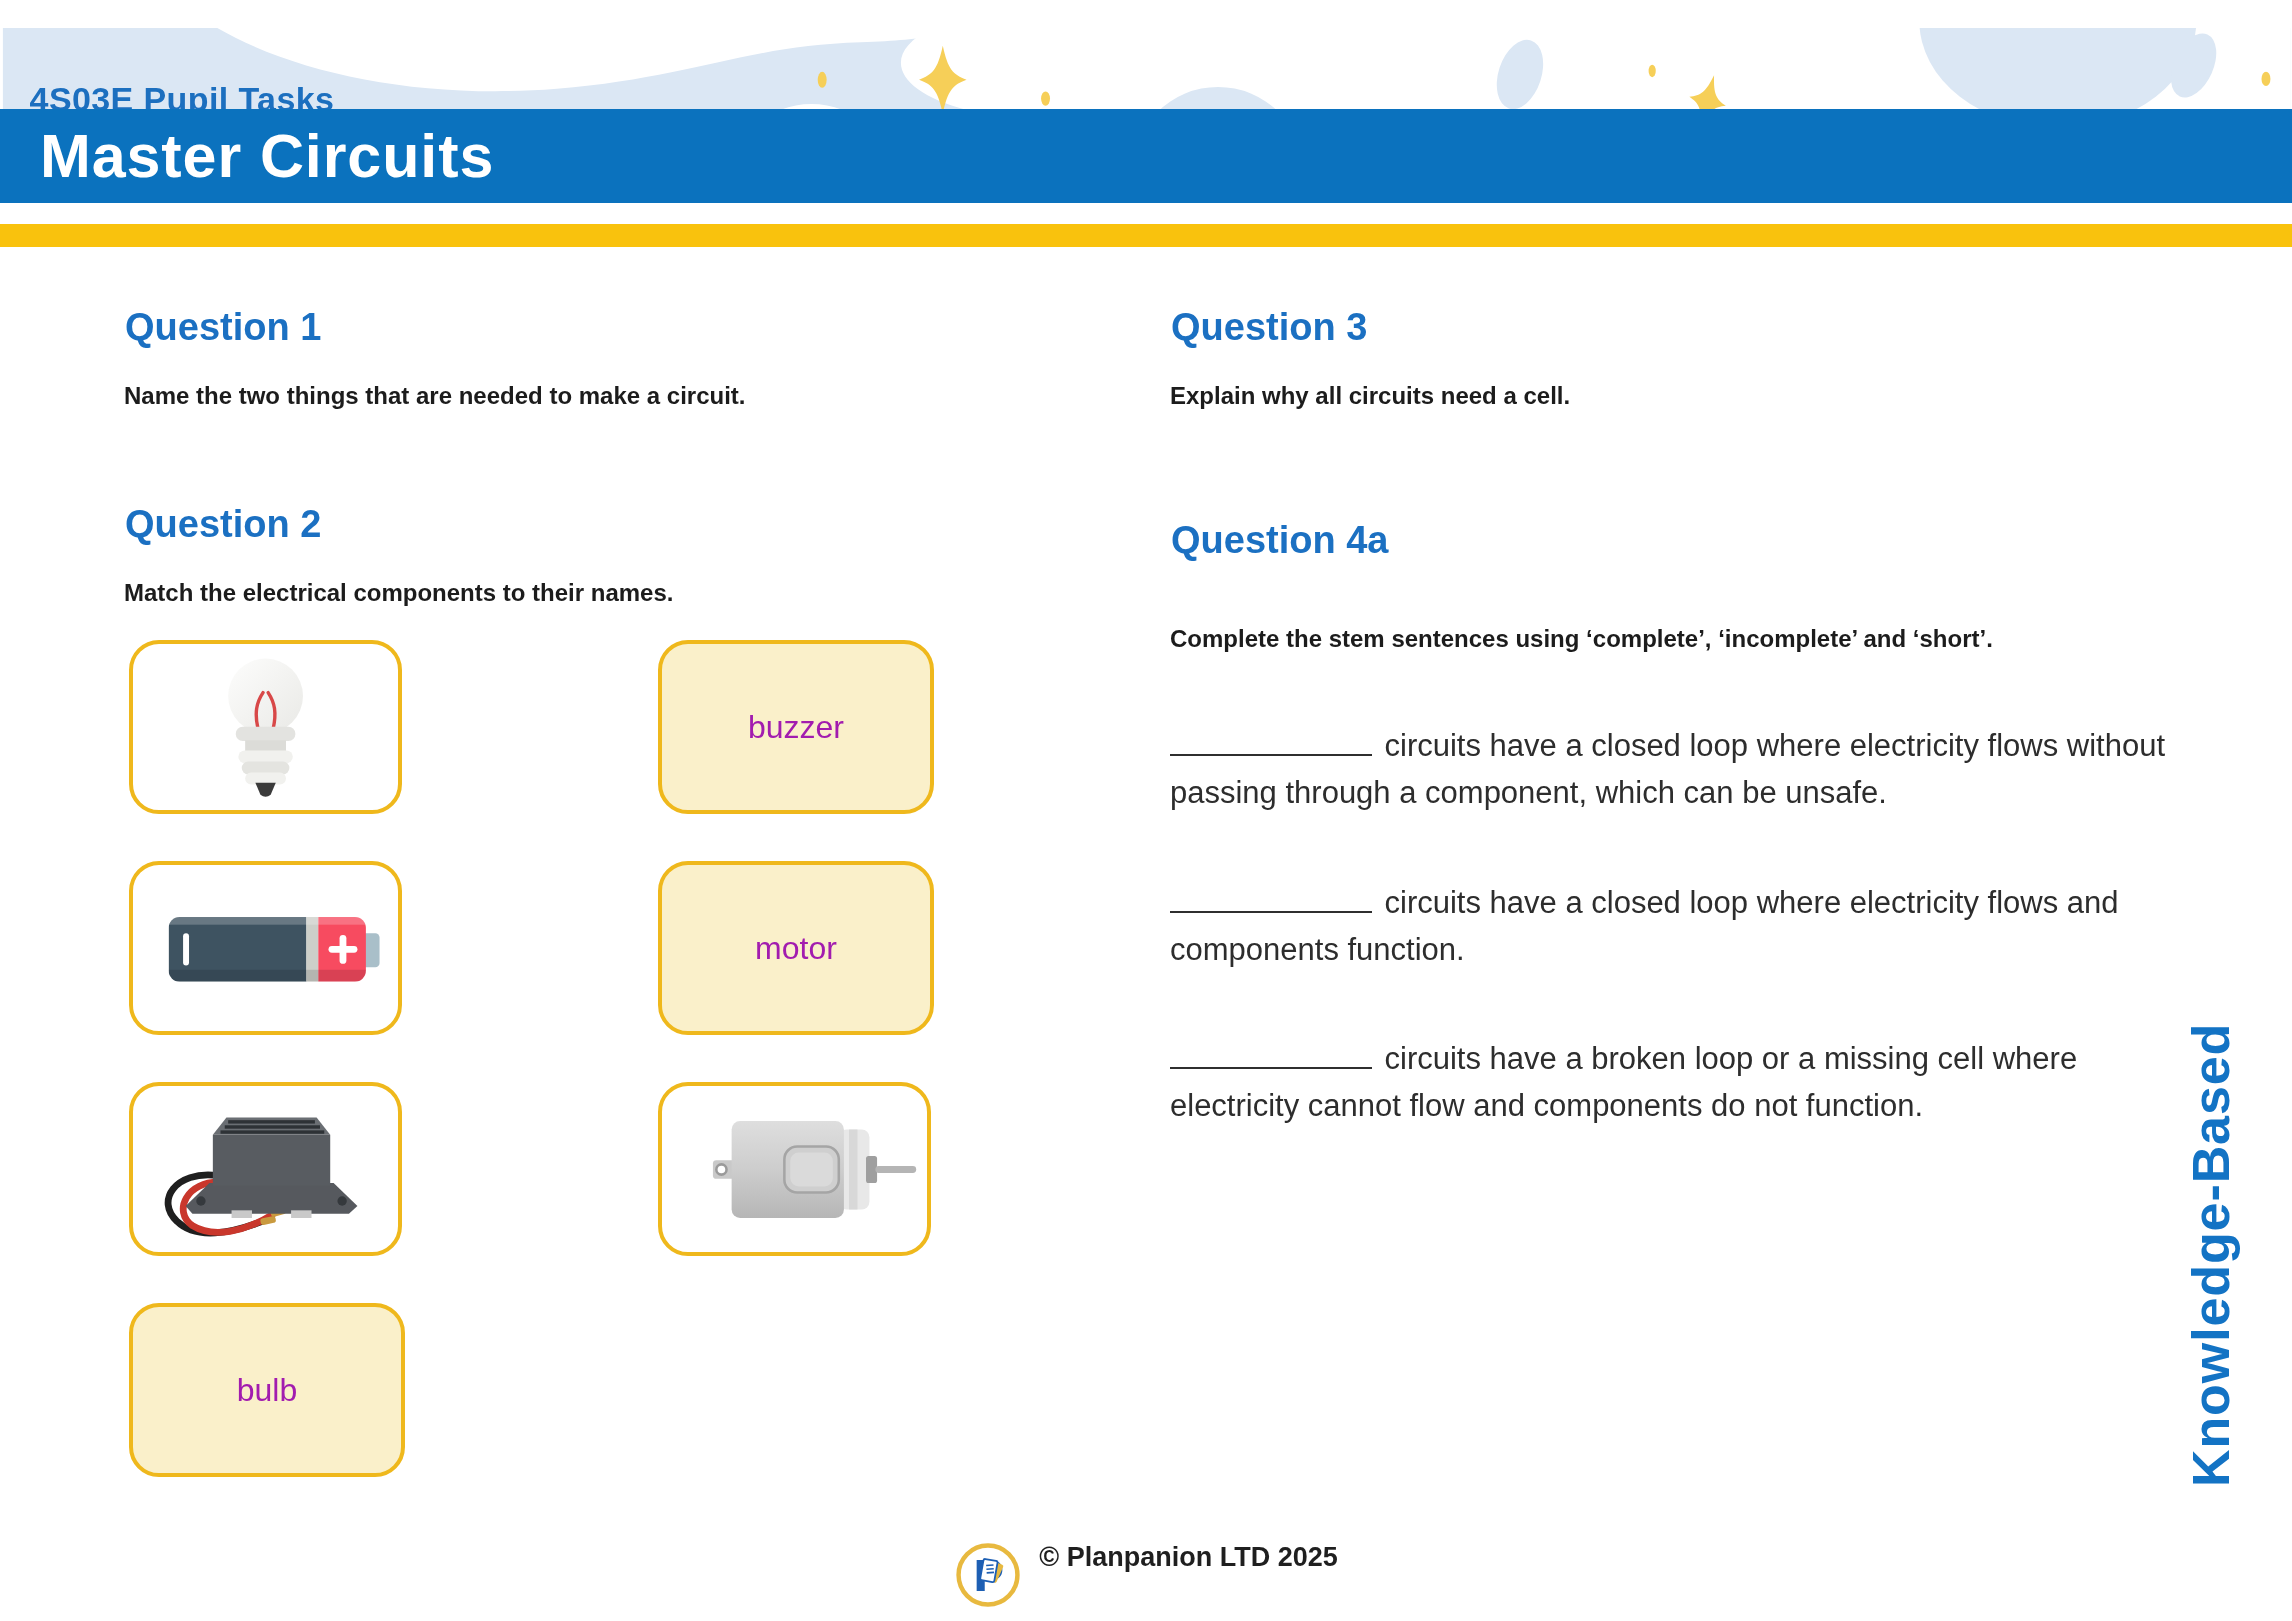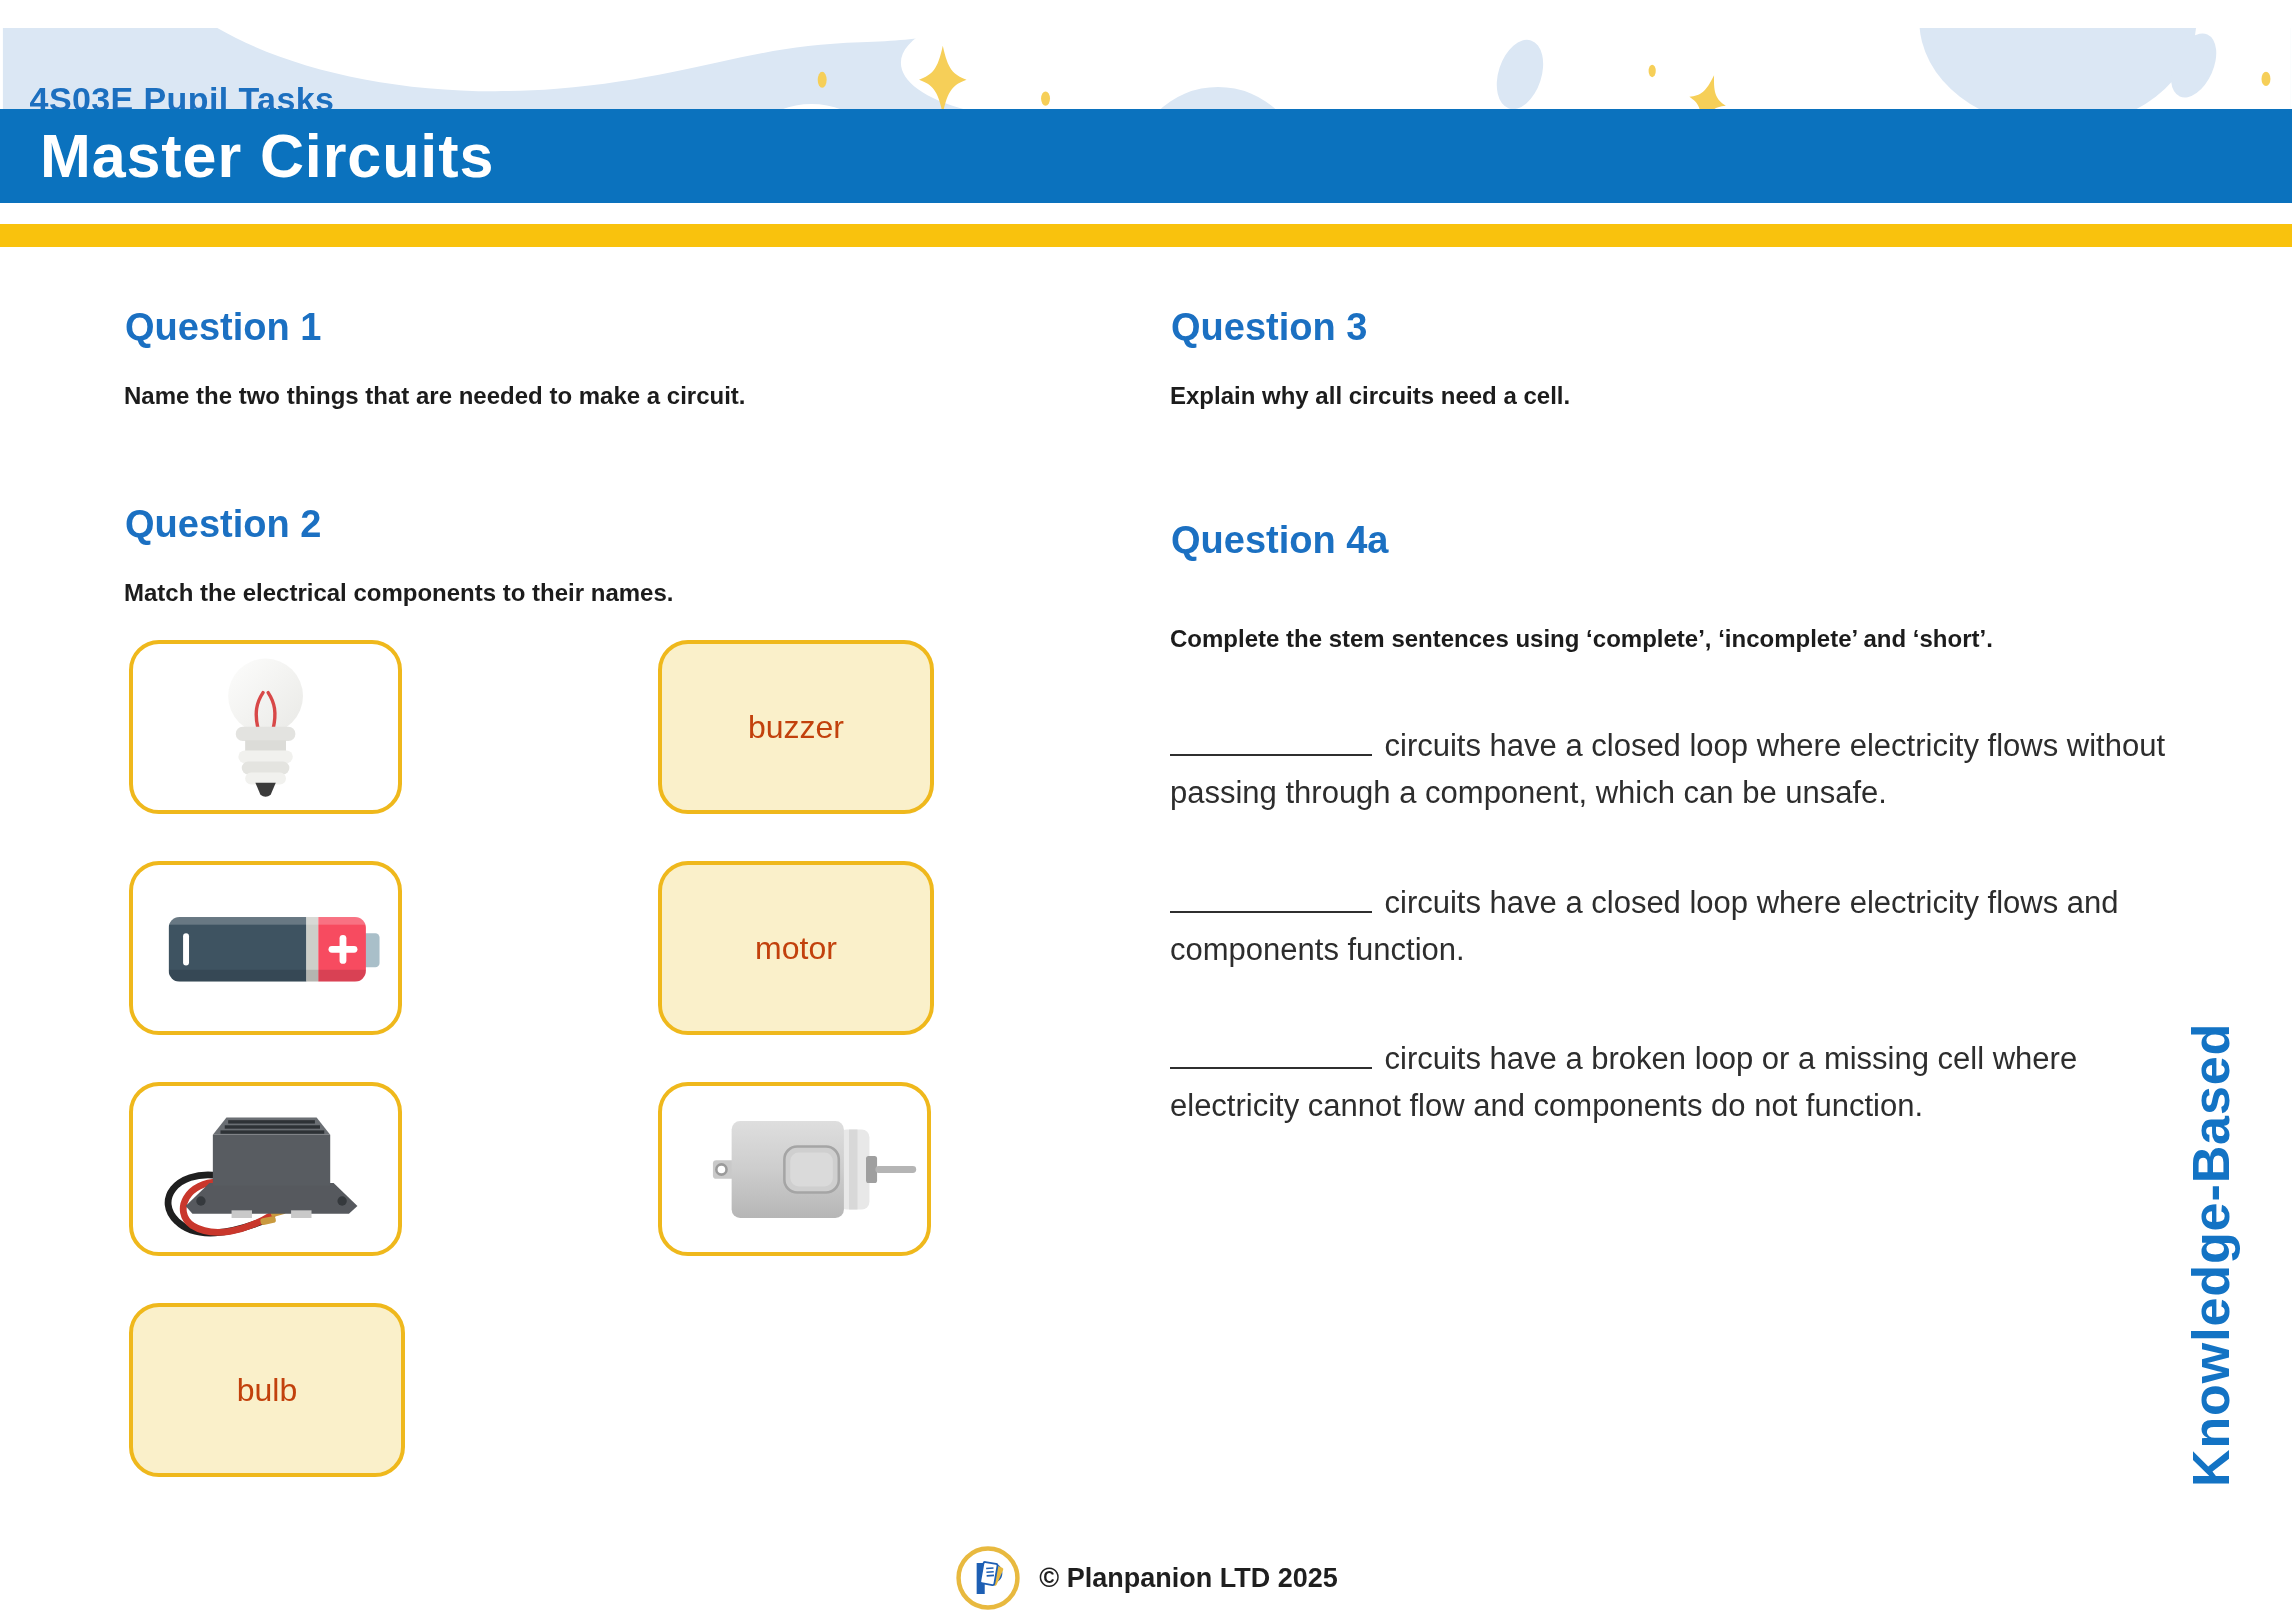--- a/index.html
+++ b/index.html
@@ -51,21 +51,21 @@
   .img-card {
     width:273px; height:174px; background:#ffffff;
     border:4.5px solid #EFB81C; border-radius:30px;
     display:flex; align-items:center; justify-content:center; overflow:hidden;
   }
   .img-card svg { width:264px; height:165px; }
   .name-card {
     width:276px; height:174px; background:#FAF0CA;
     border:4.5px solid #EFB81C; border-radius:30px;
     display:flex; align-items:center; justify-content:center;
-    font-size:32px; color:#c2410c;
+    font-size:32px; color:#a21caf;
   }
 
   
   .stem {
     position:absolute; left:1170px; width:1008px;
     font-weight:400; font-size:31px; line-height:47px; color:#2d2d2d;
   }
   #stem-1 { top:722px; }
   #stem-2 { top:879px; }
   #stem-3 { top:1035px; }
@@ -79,21 +79,21 @@
     position:absolute; top:965px; right:52px; height:579px;
     writing-mode:vertical-rl; transform:rotate(180deg);
     text-align:center;
     font-weight:700; font-size:52px; color:#1373C4; letter-spacing:0.9px;
     white-space:nowrap;
   }
 
   
   .footer {
     position:absolute; left:0; top:1542px; width:2293px; height:72px;
-    display:flex; align-items:center; justify-content:center; gap:18px;
+    display:flex; align-items:flex-start; justify-content:center; gap:18px;
   }
   .footer-logo { width:66px; height:66px; }
   .copyright { font-weight:700; font-size:27px; color:#1f1f1f; }
 </style>
 </head>
 <body>
 
 <div id="page">
 
   <div class="band">

